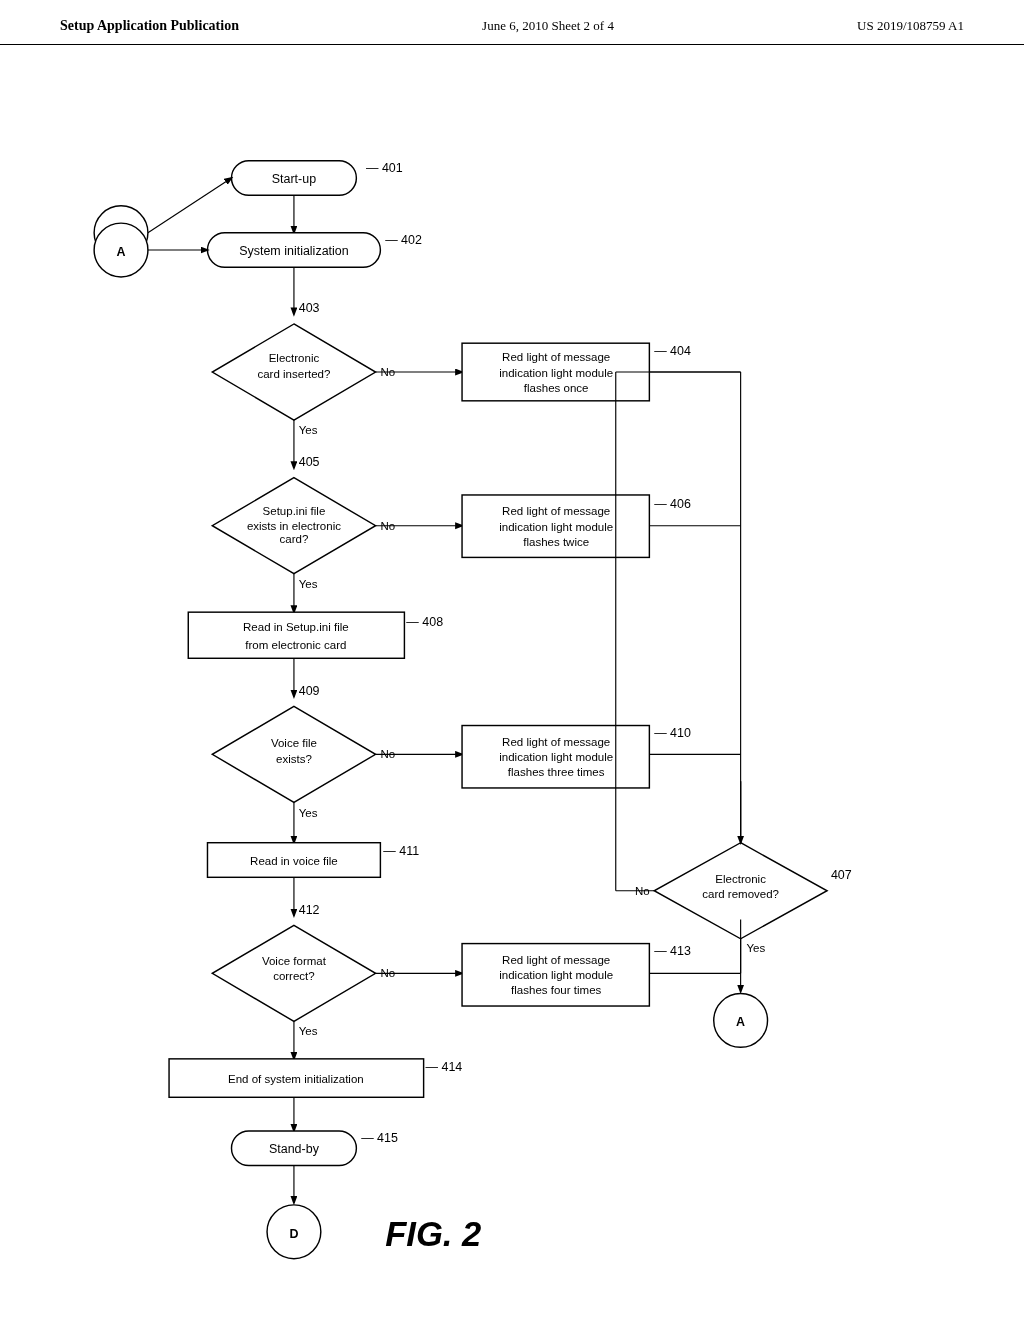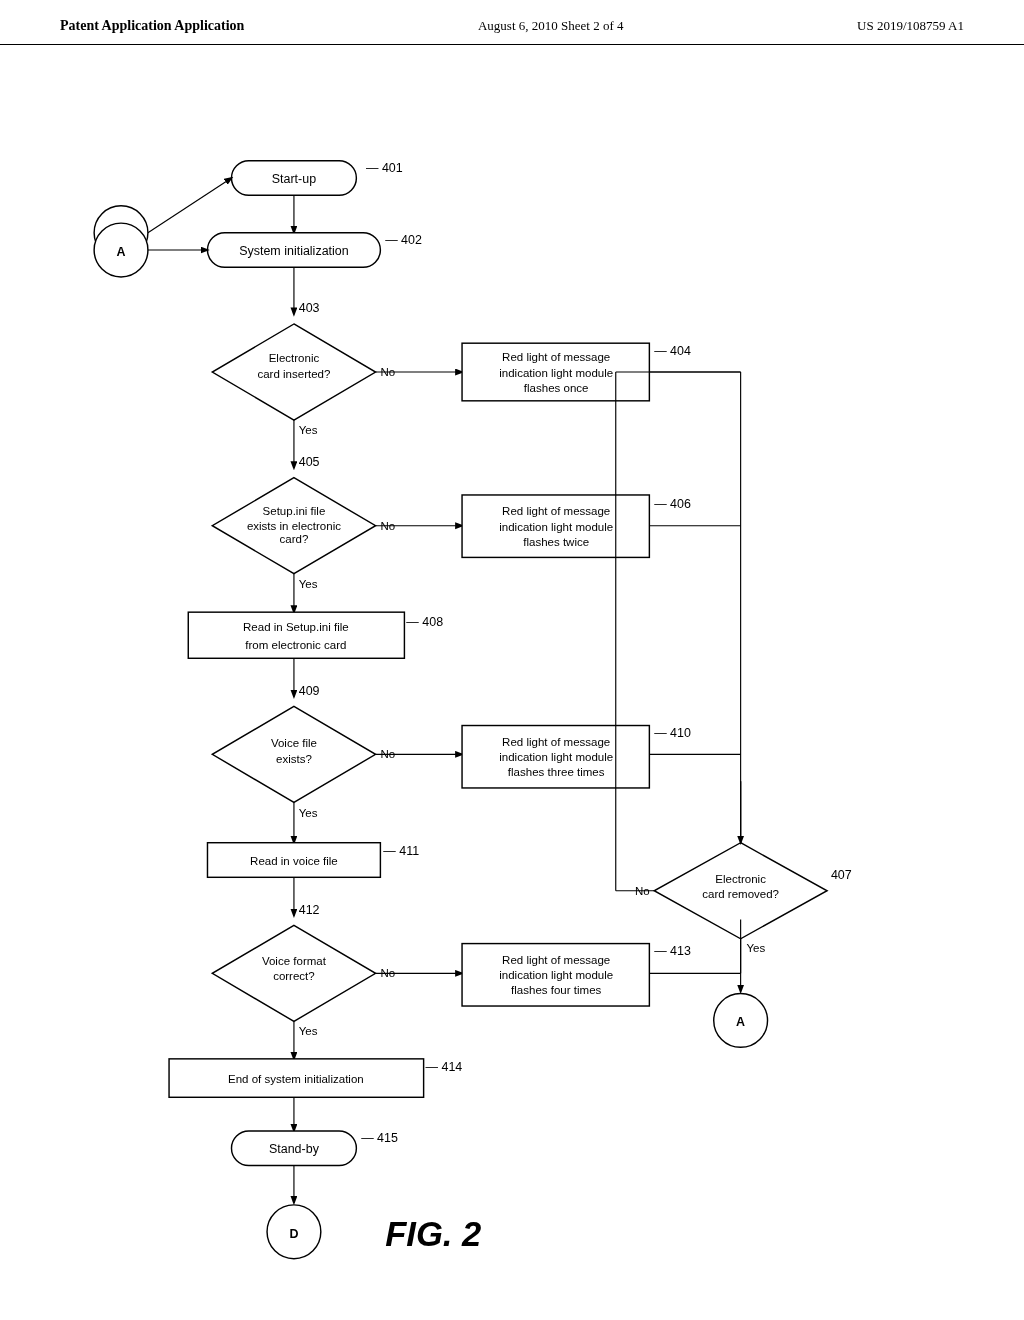--- a/index.html
+++ b/index.html
@@ -61,22 +61,22 @@
       font-size: 36px;
       font-style: italic;
       font-weight: bold;
       fill: #000;
     }
   </style>
 </head>
 <body>
 
 <div class="header">
-  <span class="header-left">Patent Application Application</span>
-  <span class="header-center">August 6, 2010    Sheet 2 of 4</span>
+  <span class="header-left">Setup Application Publication</span>
+  <span class="header-center">June 6, 2010    Sheet 2 of 4</span>
   <span class="header-right">US 2019/108759 A1</span>
 </div>
 
 <div class="diagram-area">
   <svg class="flowchart" viewBox="0 0 1024 1270" xmlns="http://www.w3.org/2000/svg">
 
     <circle cx="105" cy="185" r="28" fill="white" stroke="black" stroke-width="1.5"></circle>
     <text x="105" y="191" text-anchor="middle" class="fc-text" font-size="18" font-weight="bold">B</text>
 
     <rect x="220" y="110" width="130" height="36" rx="18" ry="18" fill="white" stroke="black" stroke-width="1.5"></rect>

